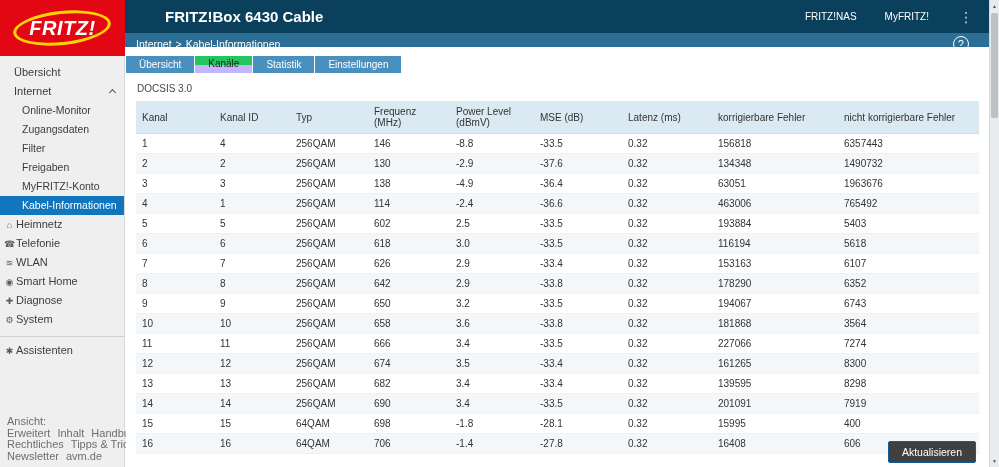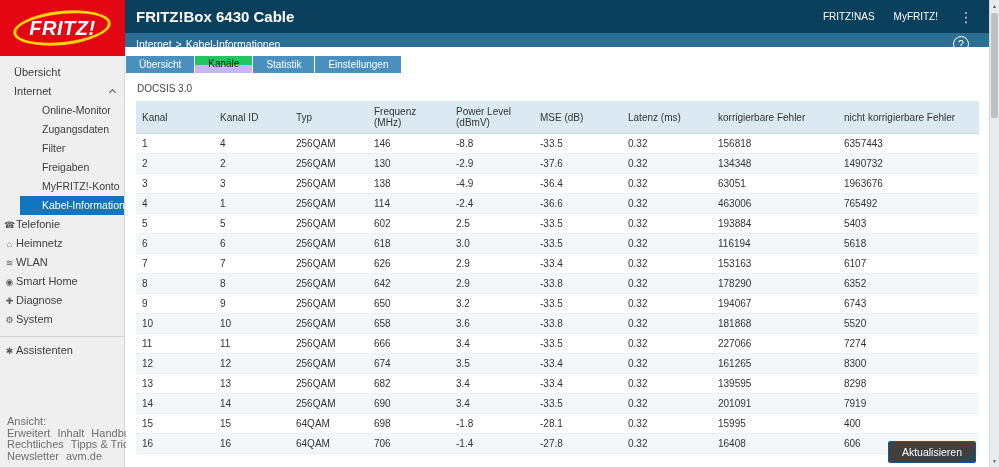--- a/index.html
+++ b/index.html
@@ -11,40 +11,40 @@
 
   
   .logo-box { position: absolute; left: 0; top: 0; width: 125px; height: 56px; background: #e30613; z-index: 5; }
   .logo-ring { position: absolute; left: 13px; top: 11px; width: 98px; height: 34px;
     border: 3px solid #ffd500; border-radius: 50%; transform: rotate(-6deg); }
   .logo-text { position: absolute; left: 0; top: 17px; width: 100%; text-align: center;
     color: #fff; font-size: 20px; font-weight: bold; font-style: italic; letter-spacing: .5px; }
 
   
   .top-bar { position: absolute; left: 125px; top: 0; right: 10px; height: 33px; background: #0b405d; }
-  .app-title { line-height: 33px; padding-left: 11px; color: #fff; font-size: 15px; font-weight: bold; }
-  .header-links { position: absolute; right: 16px; top: 0; height: 33px; display: flex; align-items: center; gap: 19px; }
+  .app-title { line-height: 33px; padding-left: 11px; color: #fff; font-size: 15px; font-weight: bold; margin-left: 29px; }
+  .header-links { position: absolute; right: 16px; top: 0; height: 33px; display: flex; align-items: center; gap: 28px; }
   .hlink { color: #fff; font-size: 10px; cursor: pointer; }
   .kebab { color: #cfe0ea; font-size: 14px; margin-left: 2px; cursor: pointer; }
 
   .crumb-bar { position: absolute; left: 125px; top: 33px; right: 10px; height: 14px; background: #2d6f94;
     color: #fff; font-size: 10.5px; line-height: 23px; padding-left: 11px; }
   .crumb-sep { margin: 0 4px; }
   .help-btn { position: absolute; right: 20px; top: 3px; width: 16px; height: 16px; border: 1px solid #fff;
     border-radius: 50%; text-align: center; line-height: 15px; font-size: 10.5px; color: #fff; cursor: pointer; }
 
   
   .sidebar { position: absolute; left: 0; top: 56px; width: 125px; bottom: 0; background: #efefef;
     border-right: 1px solid #d8d8d8; }
   .side-nav { padding-top: 7px; }
   .side-item { position: relative; height: 19px; line-height: 19px; font-size: 11px; color: #3c3c3c;
     padding-left: 14px; cursor: pointer; white-space: nowrap; overflow: hidden; }
   .side-item.has-icon { padding-left: 3px; }
   .side-item .nav-icon { display: inline-block; width: 13px; text-align: center; font-size: 9px; color: #5a5a5a; }
-  .side-item.sub { padding-left: 22px; font-size: 10.5px; margin-left: 20px; }
+  .side-item.sub { padding-left: 22px; font-size: 10.5px; }
   .side-item.active { background: #1176bd; color: #fff; }
   .chev { position: absolute; right: 9px; top: 8px; width: 5px; height: 5px;
     border-left: 1px solid #555; border-top: 1px solid #555; transform: rotate(45deg); }
   .side-sep { border-top: 1px solid #d0d0d0; margin: 7px 0 4px 0; }
 
   .footer { position: absolute; left: 7px; bottom: 5px; font-size: 11px; color: #6e6e6e; line-height: 11.5px; }
   .foot-link { margin-right: 7px; cursor: pointer; }
 
   
   .content { position: absolute; left: 126px; top: 56px; right: 10px; bottom: 0; background: #fff; overflow: hidden; }
@@ -103,22 +103,22 @@
 <div class="sidebar">
   <div class="side-nav">
       <div class="side-item"><span>Übersicht</span></div>
       <div class="side-item"><span>Internet</span><span class="chev"></span></div>
       <div class="side-item sub"><span>Online-Monitor</span></div>
       <div class="side-item sub"><span>Zugangsdaten</span></div>
       <div class="side-item sub"><span>Filter</span></div>
       <div class="side-item sub"><span>Freigaben</span></div>
       <div class="side-item sub"><span>MyFRITZ!-Konto</span></div>
       <div class="side-item sub active"><span>Kabel-Informationen</span></div>
+      <div class="side-item has-icon"><span class="nav-icon">⌂</span><span>Heimnetz</span></div>
       <div class="side-item has-icon"><span class="nav-icon">☎</span><span>Telefonie</span></div>
-      <div class="side-item has-icon"><span class="nav-icon">⌂</span><span>Heimnetz</span></div>
       <div class="side-item has-icon"><span class="nav-icon">≋</span><span>WLAN</span></div>
       <div class="side-item has-icon"><span class="nav-icon">◉</span><span>Smart Home</span></div>
       <div class="side-item has-icon"><span class="nav-icon">✚</span><span>Diagnose</span></div>
       <div class="side-item has-icon"><span class="nav-icon">⚙</span><span>System</span></div>
       <div class="side-sep"></div>
       <div class="side-item has-icon"><span class="nav-icon">✱</span><span>Assistenten</span></div>
     </div>
   <div class="footer">
       <div class="foot-line"><span class="foot-link">Ansicht: Erweitert</span><span class="foot-link">Inhalt</span><span class="foot-link">Handbuch</span></div>
       <div class="foot-line"><span class="foot-link">Rechtliches</span><span class="foot-link">Tipps &amp; Tricks</span></div>
@@ -250,21 +250,21 @@
         </tr>
         <tr>
           <td>10</td>
           <td>10</td>
           <td>256QAM</td>
           <td>658</td>
           <td>3.6</td>
           <td>-33.8</td>
           <td>0.32</td>
           <td>181868</td>
-          <td>5520</td>
+          <td>3564</td>
         </tr>
         <tr>
           <td>11</td>
           <td>11</td>
           <td>256QAM</td>
           <td>666</td>
           <td>3.4</td>
           <td>-33.5</td>
           <td>0.32</td>
           <td>227066</td>

